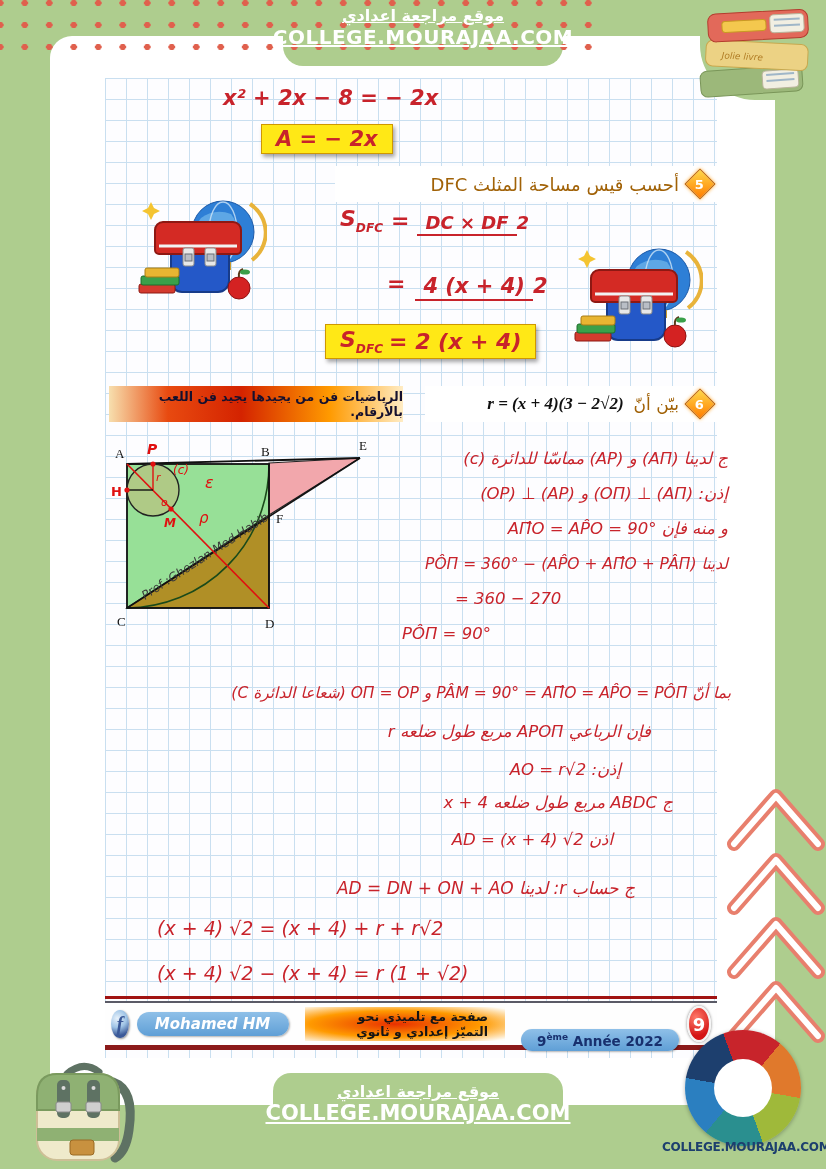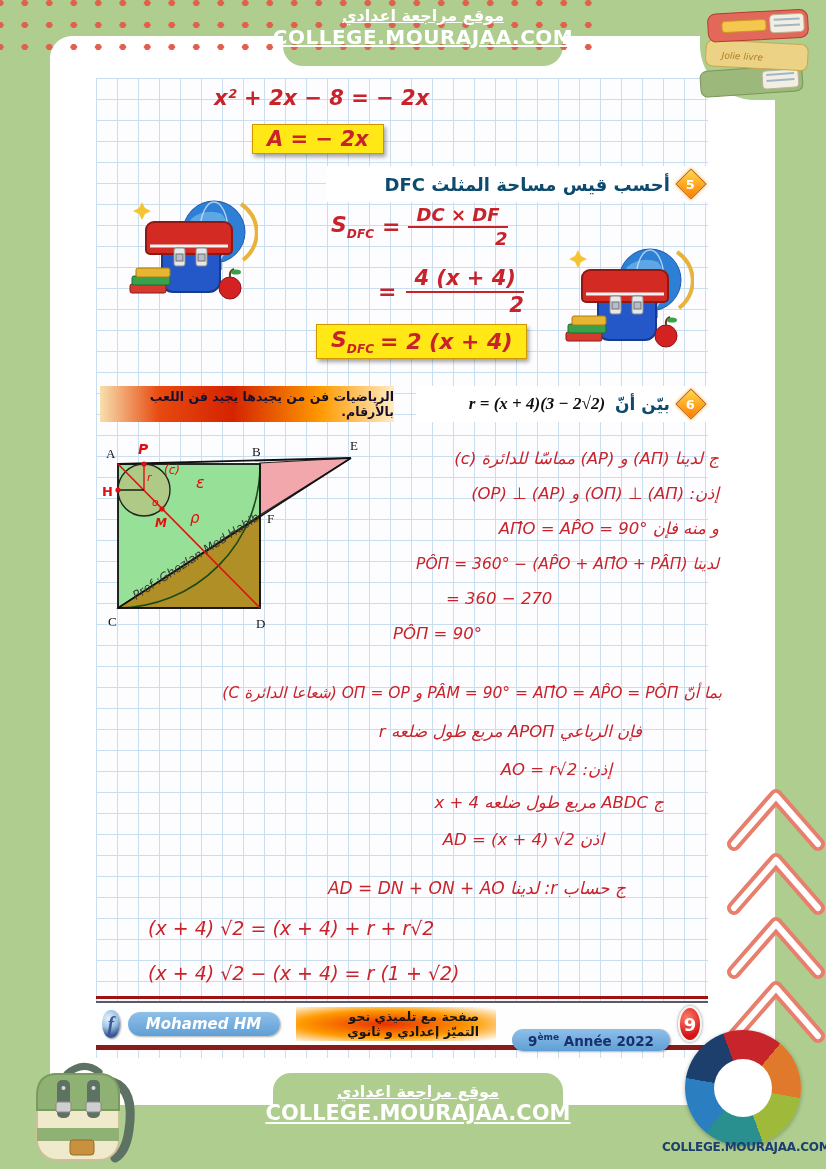--- a/index.html
+++ b/index.html
@@ -24,36 +24,36 @@
     background-size:24.5px 22px;
   }
   .hdr-text{left:253px;top:6px;width:340px;text-align:center;color:#ffffff;z-index:4;}
   .hdr-text .l1{font-size:16px;font-weight:bold;text-decoration:underline;}
   .hdr-text .l2{font-size:20px;font-weight:bold;text-decoration:underline;letter-spacing:.5px;}
   .ftr-text{left:213px;top:1082px;width:410px;text-align:center;color:#ffffff;z-index:4;}
   .ftr-text .l1{font-size:16px;font-weight:bold;text-decoration:underline;}
   .ftr-text .l2{font-size:21px;font-weight:bold;text-decoration:underline;}
   
   .paper{
-    left:96px;top:78px;width:612px;height:980px;background-color:#fdfdff;z-index:2;
+    left:105px;top:78px;width:612px;height:980px;background-color:#fdfdff;z-index:2;
     background-image:linear-gradient(#c9dff0 1px,rgba(0,0,0,0) 1px),
                      linear-gradient(90deg,#c9dff0 1px,rgba(0,0,0,0) 1px);
     background-size:21px 21px;
   }
   .hw{color:#c8232b;font-style:italic;}
   .ybox{background:#ffe816;border:1px solid #cf9700;box-shadow:2px 3px 4px rgba(0,0,0,.35);padding:2px 14px;}
-  .frac{display:inline-flex;flex-direction:column;align-items:flex-end;vertical-align:middle;}
+  .frac{display:inline-flex;flex-direction:row;align-items:flex-start;vertical-align:middle;margin-top:8px;}
   .frac .num{padding:0 8px 1px;border-bottom:2px solid #c8232b;}
   .sub{font-size:.55em;vertical-align:-6px;}
   .secbar{background:#ffffff;display:flex;direction:rtl;align-items:center;gap:10px;padding:0 6px;box-sizing:border-box;}
   .diamond{width:20px;height:20px;background:linear-gradient(135deg,#ffd84a,#ff7d00);
     border:1px solid #b75d00;transform:rotate(45deg);display:flex;align-items:center;justify-content:center;
     box-shadow:0 0 4px rgba(255,150,0,.8);flex:0 0 auto;}
   .diamond span{transform:rotate(-45deg);color:#ffffff;font-size:13px;font-weight:bold;}
-  .sectitle{font-weight:bold;font-size:18px;color:#0c4a6e;}
+  .sectitle{font-weight:normal;font-size:18px;color:#a16207;}
   .banner{
     display:flex;align-items:center;justify-content:center;direction:rtl;
     background:linear-gradient(90deg,#f7dfae 0%,#e84a10 20%,#d42300 45%,#ff9a00 75%,#ffecc4 100%);
     color:#15102e;font-weight:bold;font-size:12.5px;
   }
   .solline{height:35px;display:flex;align-items:center;direction:rtl;color:#c8232b;
     font-style:italic;font-size:16.5px;white-space:nowrap;}
   .ltrline{direction:ltr;text-align:right;}
   
   .docbar{

